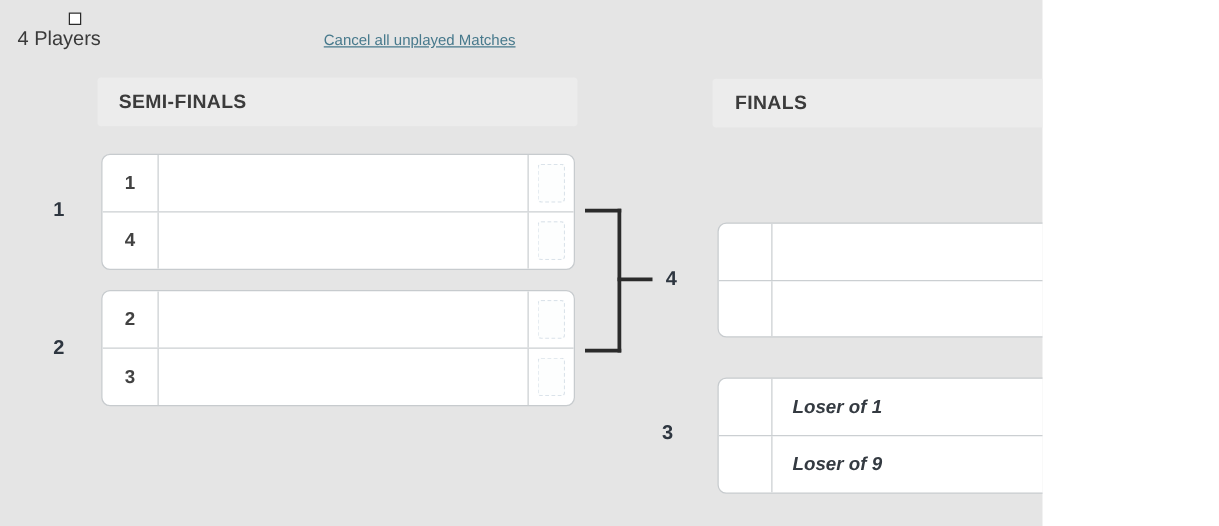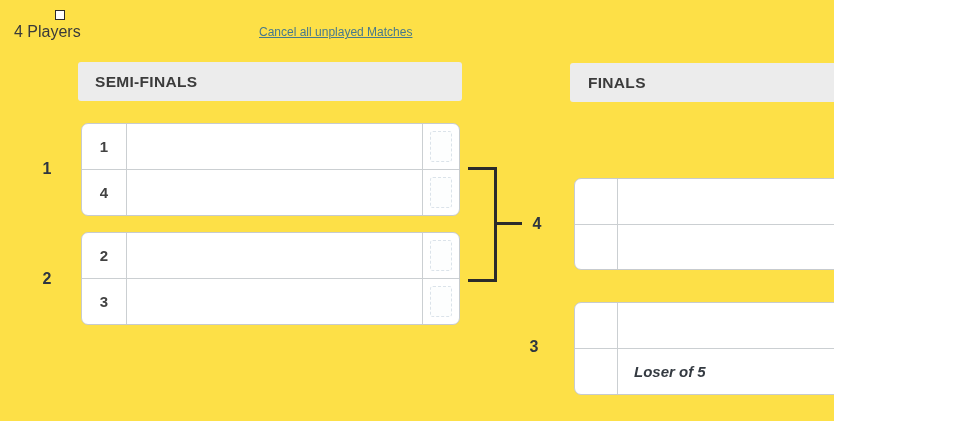--- a/index.html
+++ b/index.html
@@ -8,21 +8,21 @@
     --header-text:#3b3b3b;
     --box-border:#c7cbce;
     --inner-line:#cbcfd2;
     --connector:#2b2b2b;
     --text:#3a3a3a;
     --number:#2e3640;
   }
   *{margin:0;padding:0;box-sizing:border-box;}
   html,body{background:#ffffff;}
   body{font-family:"Liberation Sans","DejaVu Sans",sans-serif;color:var(--text);}
-  .canvas{position:relative;width:834px;height:421px;background:#fde047;overflow:hidden;}
+  .canvas{position:relative;width:834px;height:421px;background:#e5e5e5;overflow:hidden;}
 
   .players-label{position:absolute;left:14px;top:22px;font-size:16px;line-height:20px;color:var(--text);}
   .stray-checkbox{position:absolute;left:55px;top:10px;width:10px;height:10px;border:1.6px solid #2b2b2b;background:#fff;cursor:pointer;}
   .cancel-link{position:absolute;left:259px;top:22px;font-size:12px;line-height:20px;color:var(--link);text-decoration:underline;cursor:pointer;}
 
   .round-header{position:absolute;height:39px;background:var(--header-bg);border-radius:3px;
     display:flex;align-items:center;font-weight:bold;font-size:15.5px;letter-spacing:.3px;color:var(--header-text);}
   .round-header.semis{left:78px;top:62px;width:384px;padding-left:17px;}
   .round-header.finals{left:570px;top:63px;width:385px;padding-left:18px;}
 
@@ -119,20 +119,21 @@
     <div class="row">
       <div class="seed-cell"></div>
       <div class="name-cell"></div>
     </div>
   </div>
 
   <div class="match-number num-third">3</div>
   <div class="match-box box-third finals-col">
     <div class="row first">
       <div class="seed-cell"></div>
+      <div class="name-cell loser">Loser of 1</div>
     </div>
     <div class="row">
       <div class="seed-cell"></div>
-      <div class="name-cell loser">Loser of 5</div>
+      <div class="name-cell loser">Loser of 9</div>
     </div>
   </div>
 
 </div>
 
 </body></html>

